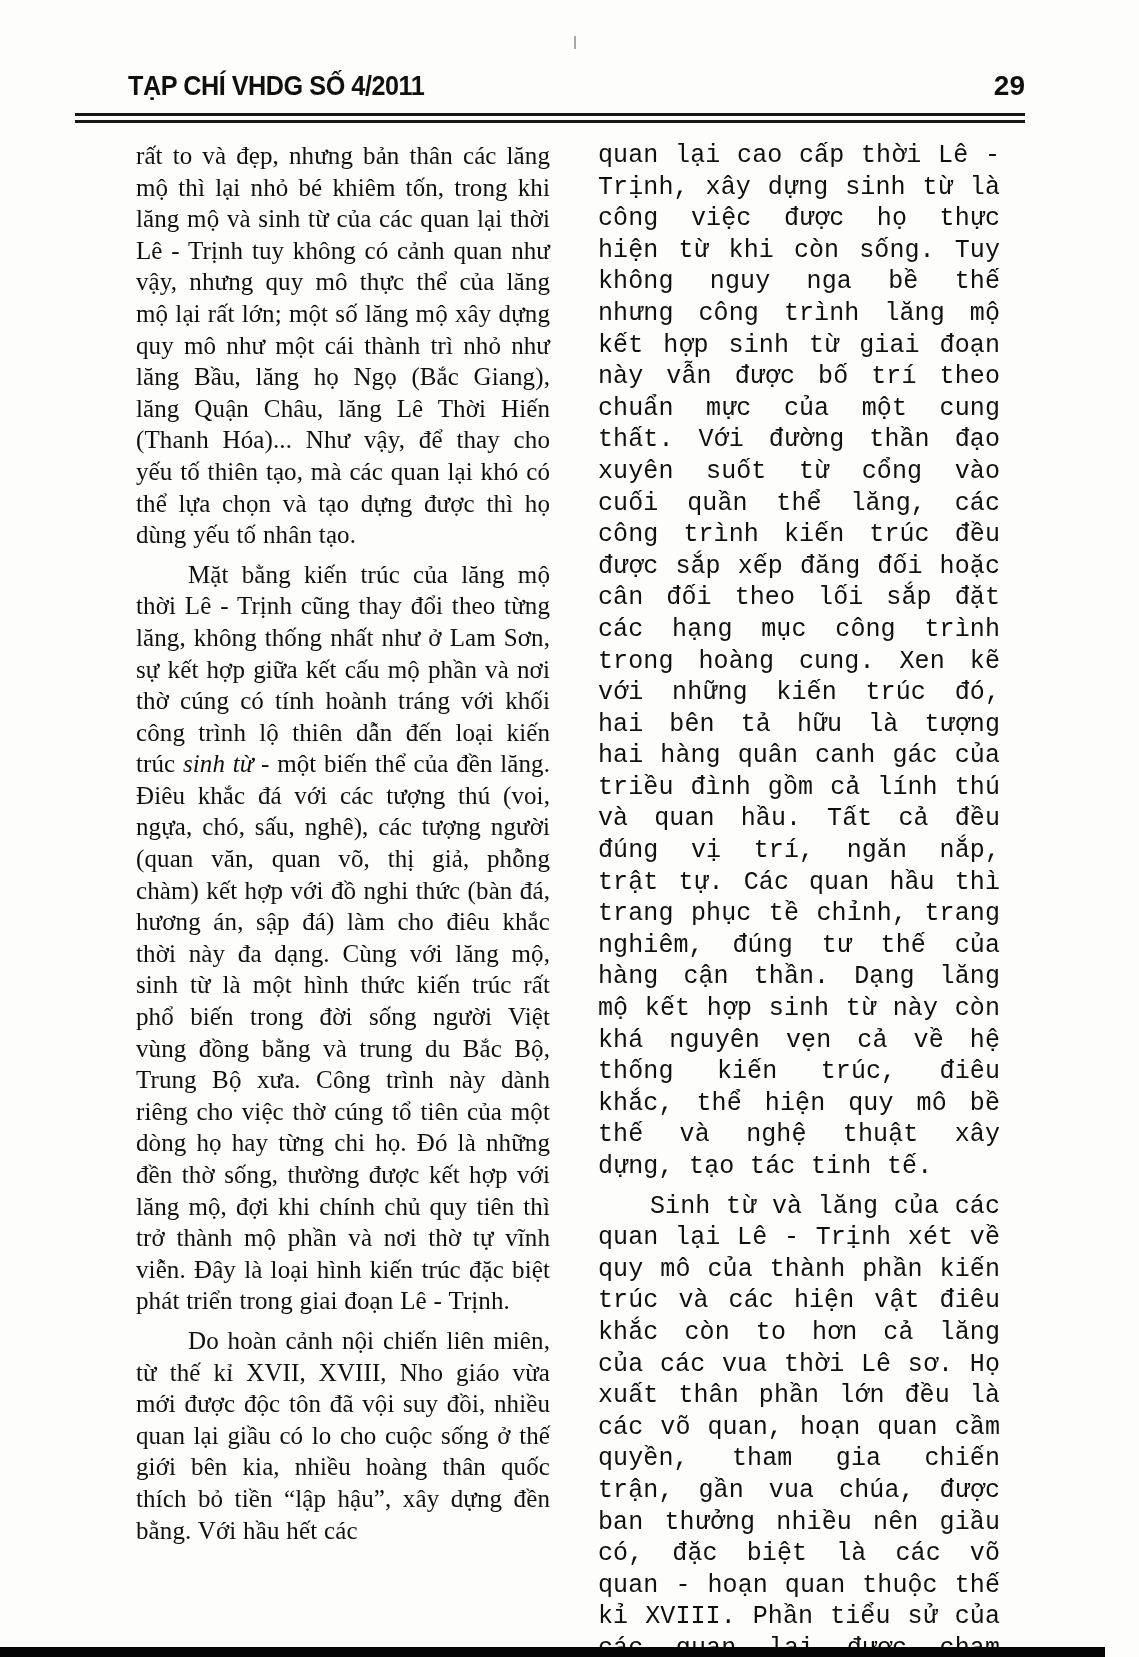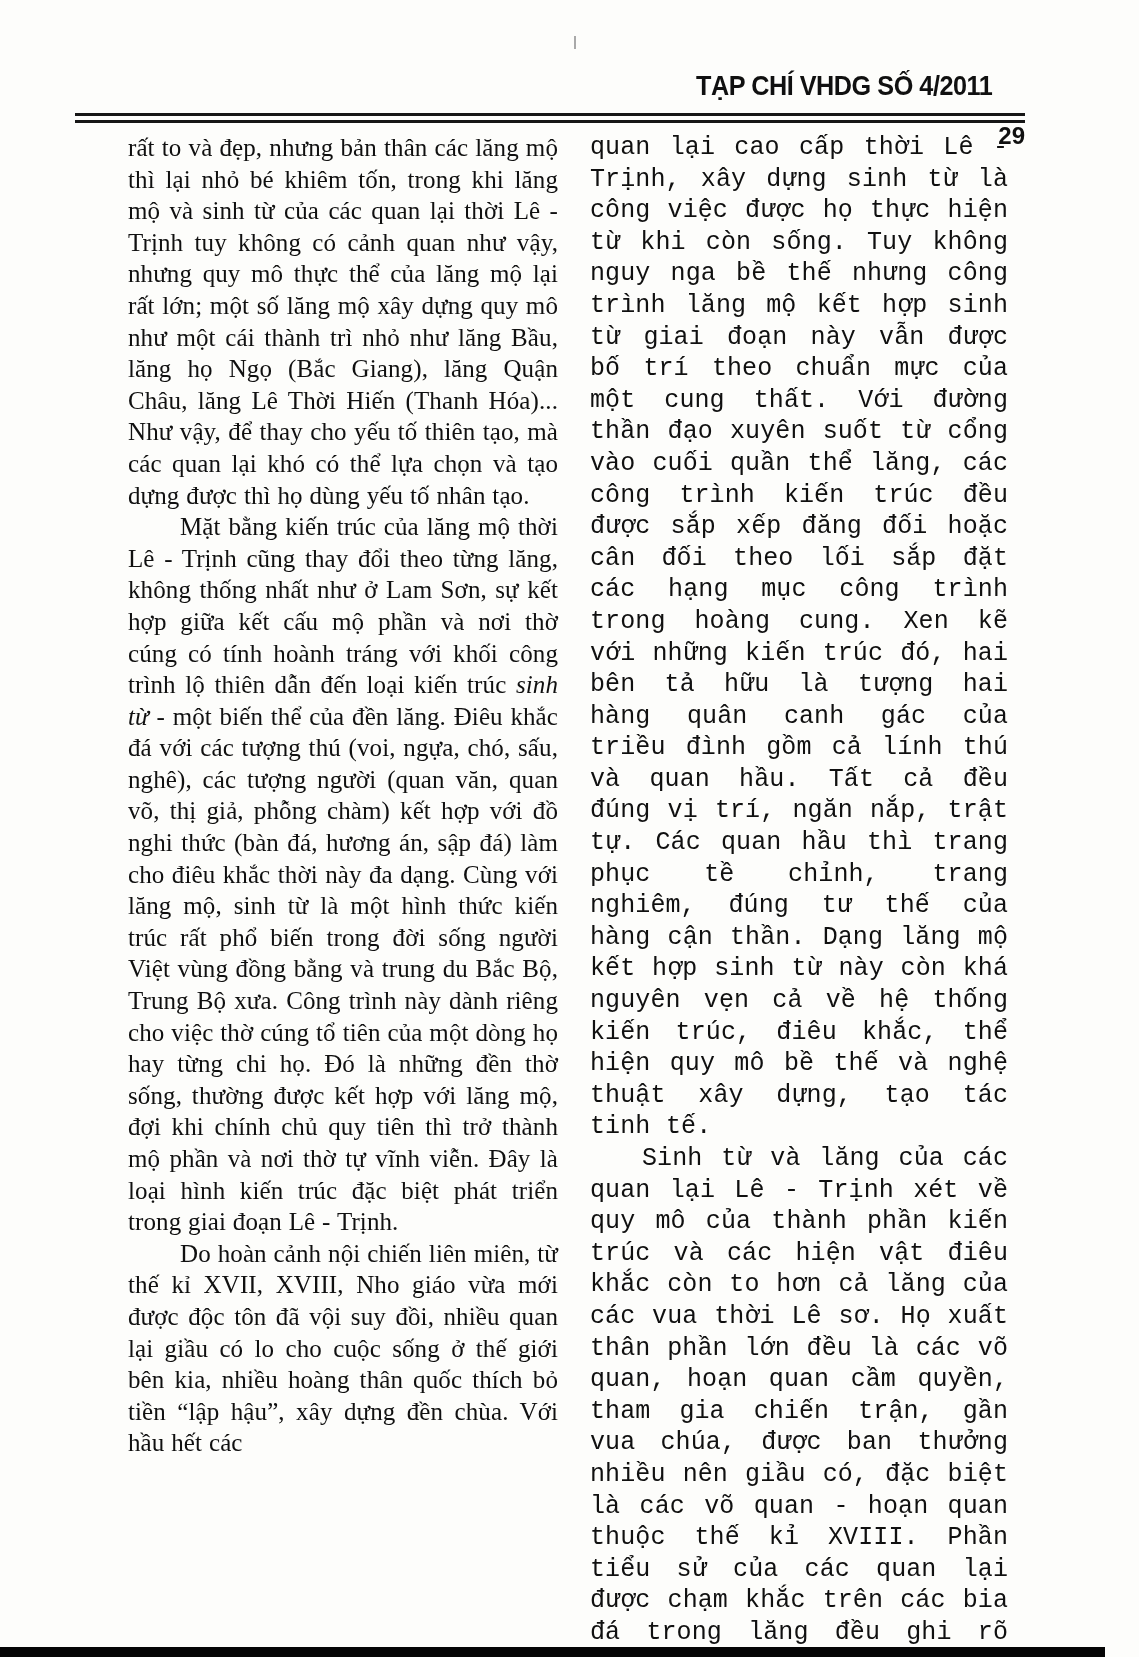--- a/index.html
+++ b/index.html
@@ -18,32 +18,30 @@
   .page-header {
     position: absolute;
     top: 70px;
     left: 128px;
     width: 897px; 
     display: flex;
     justify-content: space-between;
     align-items: flex-end;
     font-family: "Liberation Sans", "DejaVu Sans", sans-serif;
     font-weight: bold;
-    flex-direction: column;
   }
   .journal-title {
     font-size: 28px;
     letter-spacing: -0.5px;
     transform: scaleX(0.9);
     transform-origin: left bottom;
     white-space: nowrap;
   }
   .page-number {
-    font-size: 24px;
-    margin-top: 20px;
+    font-size: 28px;
   }
   .header-rule {
     position: absolute;
     top: 113px;
     left: 75px;
     width: 950px;
     height: 4px;
     border-top: 3px solid #161616;
     border-bottom: 3px solid #161616;
   }
@@ -51,21 +49,21 @@
     position: absolute;
     top: 132px;
     left: 128px;
     display: flex;
     gap: 32px;
   }
   .col { display: block; }
   .col-left  { width: 430px; }
   .col-right { width: 418px; font-family: Liberation Mono, monospace; }
   .para {
-    margin: 0;
+    margin: 8px;
     font-size: 25px;
     line-height: 31.6px;
     text-align: justify;
     word-spacing: 0.5px;
     letter-spacing: 0.1px;
   }
   .para.indent { text-indent: 52px; }
   .italic { font-style: italic; }
   .scan-artifact {
     position: absolute;
@@ -93,21 +91,21 @@
 </header>
 
 <div class="header-rule"></div>
 
 <div class="scan-artifact"></div>
 
 <main class="columns">
   <section class="col col-left" id="col-left">
       <p class="para"><span>rất to và đẹp, nhưng bản thân các lăng mộ thì lại nhỏ bé khiêm tốn, trong khi lăng mộ và sinh từ của các quan lại thời Lê - Trịnh tuy không có cảnh quan như vậy, nhưng quy mô thực thể của lăng mộ lại rất lớn; một số lăng mộ xây dựng quy mô như một cái thành trì nhỏ như lăng Bầu, lăng họ Ngọ (Bắc Giang), lăng Quận Châu, lăng Lê Thời Hiến (Thanh Hóa)... Như vậy, để thay cho yếu tố thiên tạo, mà các quan lại khó có thể lựa chọn và tạo dựng được thì họ dùng yếu tố nhân tạo.</span></p>
       <p class="para indent"><span>Mặt bằng kiến trúc của lăng mộ thời Lê - Trịnh cũng thay đổi theo từng lăng, không thống nhất như ở Lam Sơn, sự kết hợp giữa kết cấu mộ phần và nơi thờ cúng có tính hoành tráng với khối công trình lộ thiên dẫn đến loại kiến trúc </span><span class="italic">sinh từ</span><span> - một biến thể của đền lăng. Điêu khắc đá với các tượng thú (voi, ngựa, chó, sấu, nghê), các tượng người (quan văn, quan võ, thị giả, phỗng chàm) kết hợp với đồ nghi thức (bàn đá, hương án, sập đá) làm cho điêu khắc thời này đa dạng. Cùng với lăng mộ, sinh từ là một hình thức kiến trúc rất phổ biến trong đời sống người Việt vùng đồng bằng và trung du Bắc Bộ, Trung Bộ xưa. Công trình này dành riêng cho việc thờ cúng tổ tiên của một dòng họ hay từng chi họ. Đó là những đền thờ sống, thường được kết hợp với lăng mộ, đợi khi chính chủ quy tiên thì trở thành mộ phần và nơi thờ tự vĩnh viễn. Đây là loại hình kiến trúc đặc biệt phát triển trong giai đoạn Lê - Trịnh.</span></p>
-      <p class="para indent"><span>Do hoàn cảnh nội chiến liên miên, từ thế kỉ XVII, XVIII, Nho giáo vừa mới được độc tôn đã vội suy đồi, nhiều quan lại giầu có lo cho cuộc sống ở thế giới bên kia, nhiều hoàng thân quốc thích bỏ tiền “lập hậu”, xây dựng đền chùa. Với hầu hết các</span></p>
+      <p class="para indent"><span>Do hoàn cảnh nội chiến liên miên, từ thế kỉ XVII, XVIII, Nho giáo vừa mới được độc tôn đã vội suy đồi, nhiều quan lại giầu có lo cho cuộc sống ở thế giới bên kia, nhiều hoàng thân quốc thích bỏ tiền “lập hậu”, xây dựng đền bằng. Với hầu hết các</span></p>
     </section>
   <section class="col col-right" id="col-right">
       <p class="para"><span>quan lại cao cấp thời Lê - Trịnh, xây dựng sinh từ là công việc được họ thực hiện từ khi còn sống. Tuy không nguy nga bề thế nhưng công trình lăng mộ kết hợp sinh từ giai đoạn này vẫn được bố trí theo chuẩn mực của một cung thất. Với đường thần đạo xuyên suốt từ cổng vào cuối quần thể lăng, các công trình kiến trúc đều được sắp xếp đăng đối hoặc cân đối theo lối sắp đặt các hạng mục công trình trong hoàng cung. Xen kẽ với những kiến trúc đó, hai bên tả hữu là tượng hai hàng quân canh gác của triều đình gồm cả lính thú và quan hầu. Tất cả đều đúng vị trí, ngăn nắp, trật tự. Các quan hầu thì trang phục tề chỉnh, trang nghiêm, đúng tư thế của hàng cận thần. Dạng lăng mộ kết hợp sinh từ này còn khá nguyên vẹn cả về hệ thống kiến trúc, điêu khắc, thể hiện quy mô bề thế và nghệ thuật xây dựng, tạo tác tinh tế.</span></p>
       <p class="para indent"><span>Sinh từ và lăng của các quan lại Lê - Trịnh xét về quy mô của thành phần kiến trúc và các hiện vật điêu khắc còn to hơn cả lăng của các vua thời Lê sơ. Họ xuất thân phần lớn đều là các võ quan, hoạn quan cầm quyền, tham gia chiến trận, gần vua chúa, được ban thưởng nhiều nên giầu có, đặc biệt là các võ quan - hoạn quan thuộc thế kỉ XVIII. Phần tiểu sử của các quan lại được chạm khắc trên các bia đá trong lăng đều ghi rõ các chức quan mà họ được ban tặng, phần lớn trong số các quan thời Lê - Trịnh là các hoạn quan - võ quan. Quận công Nguyễn Ngọc Trì (sinh từ Nguyễn Ngọc Trì - Hà Nội) vừa được phong Quận công đô đốc, vừa có chức Tổng thái giám chưởng tham tri giám sự, Phương Quận công Ngọ Công Quế (lăng họ Ngọ - Bắc Giang) giữ chức Tả binh phiên, Bắc quân đô đốc phủ, đồng thời là Đô thái giám,</span></p>
     </section>
 </main>
 
 <div class="scan-edge-bar"></div>
 
 </body></html>

